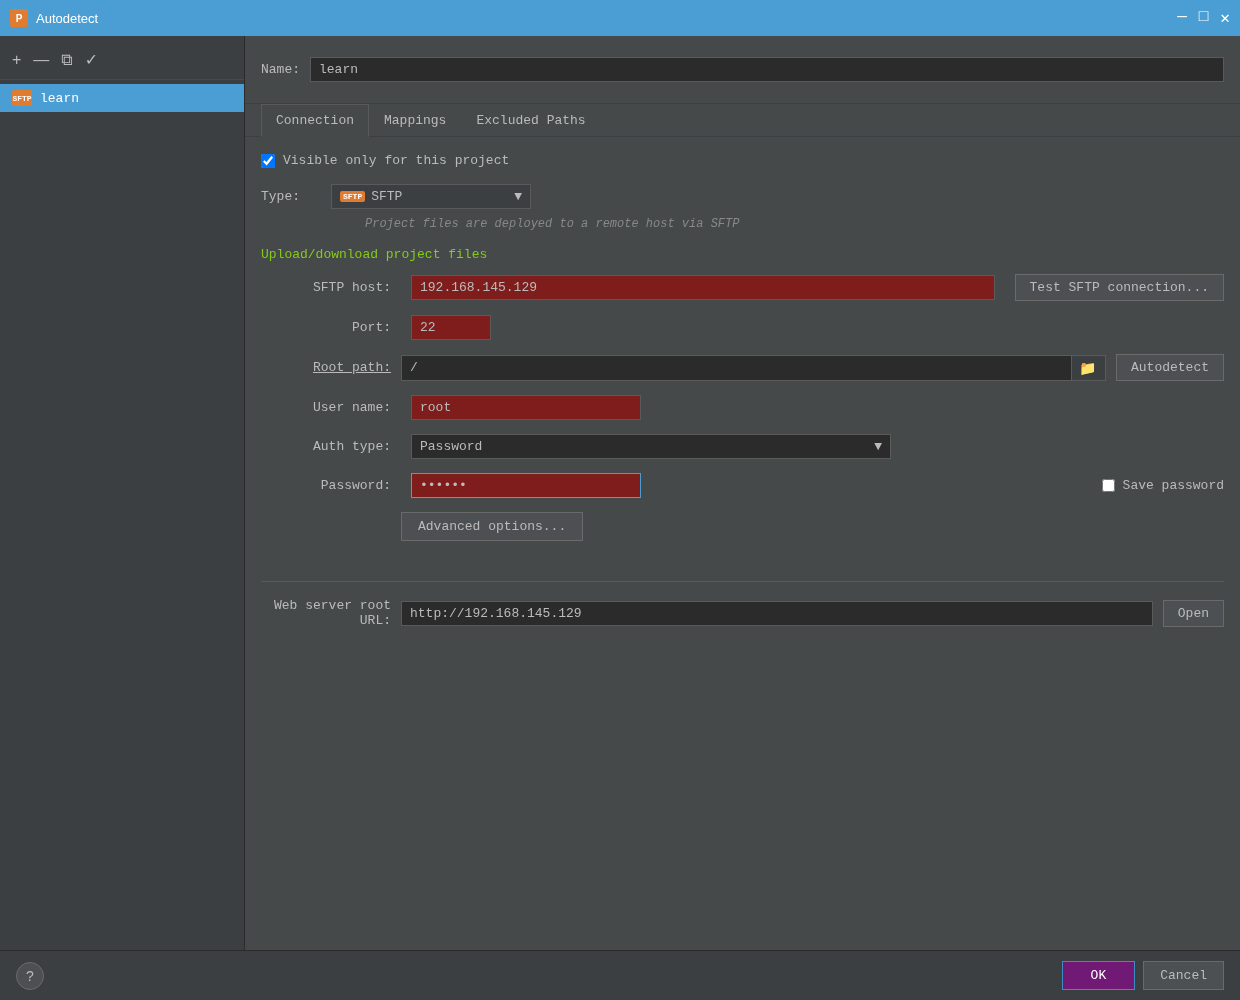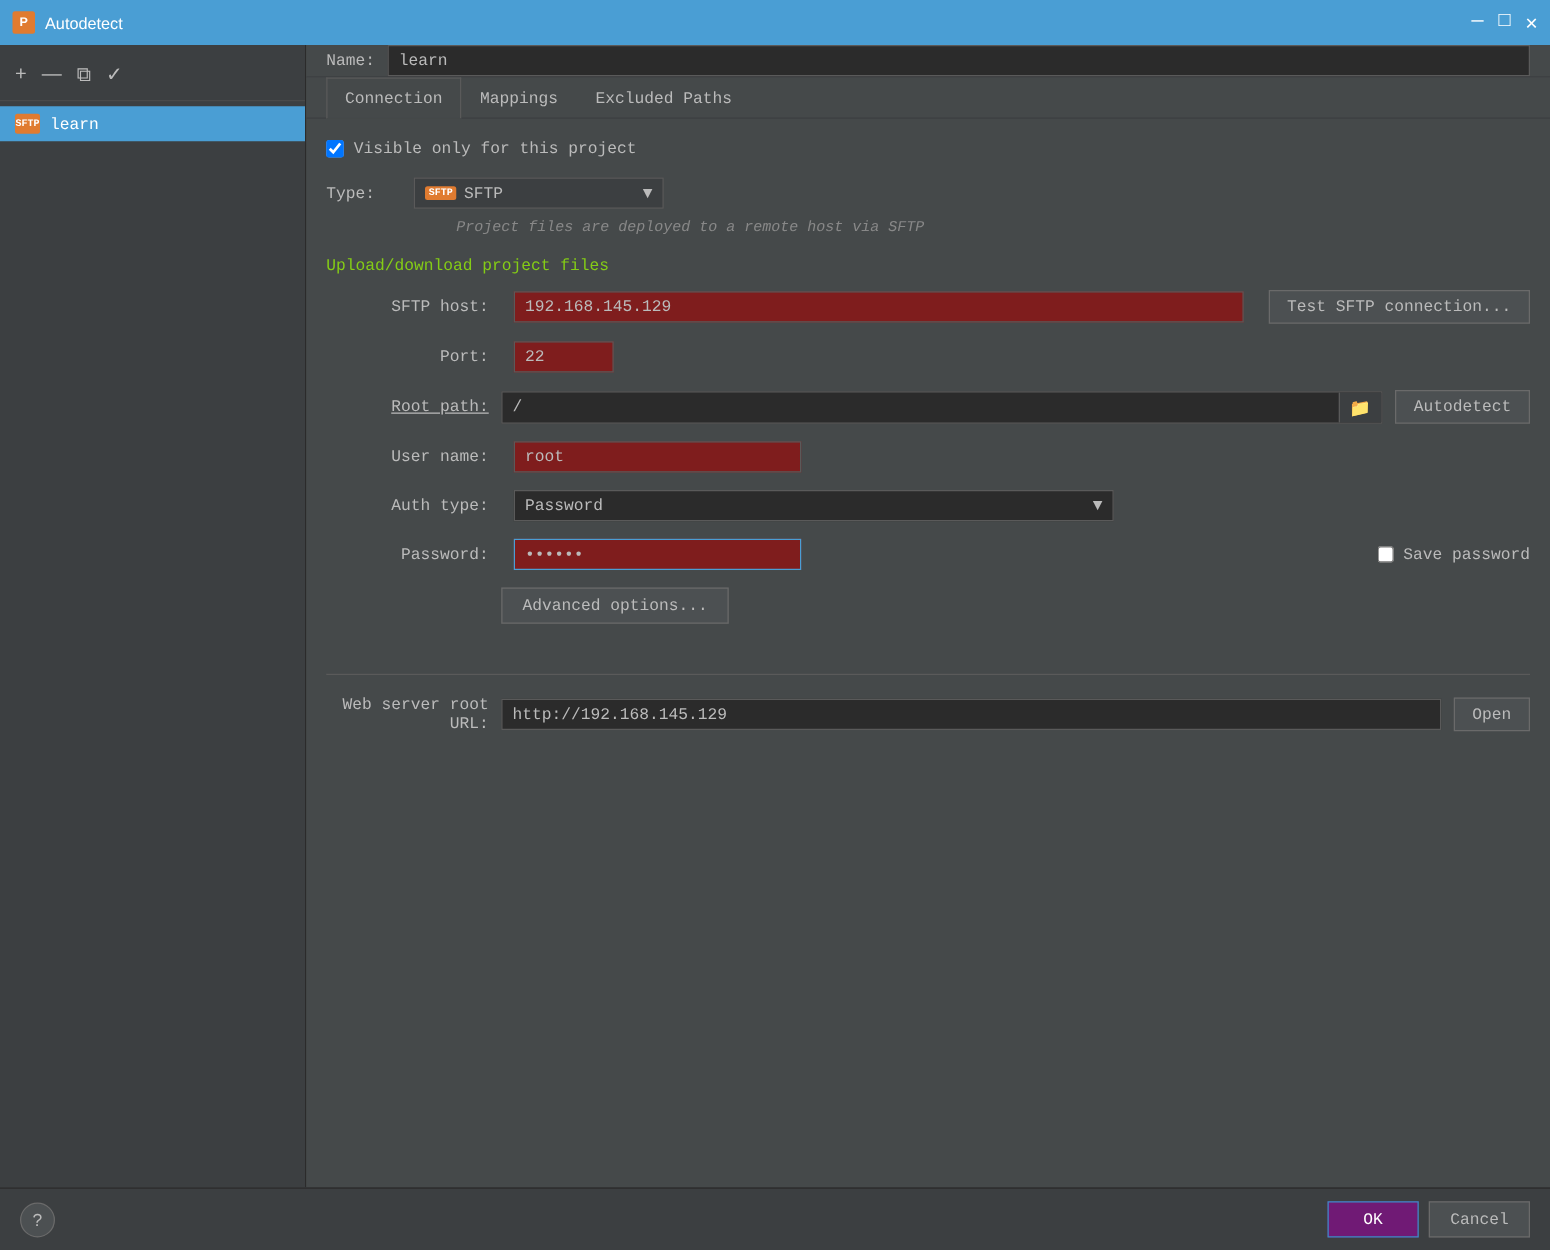--- a/index.html
+++ b/index.html
@@ -117,21 +117,21 @@
       background: #45494a;
       display: flex;
       flex-direction: column;
       overflow: hidden;
     }
 
     
     .name-row {
       display: flex;
       align-items: center;
-      padding: 0 16px;
+      padding: 21px 16px;
       gap: 10px;
       border-bottom: 1px solid #3c3f41;
       background: #45494a;
     }
     .name-label {
       color: #bbbbbb;
       font-family: 'Courier New', monospace;
       font-size: 13px;
       white-space: nowrap;
     }

